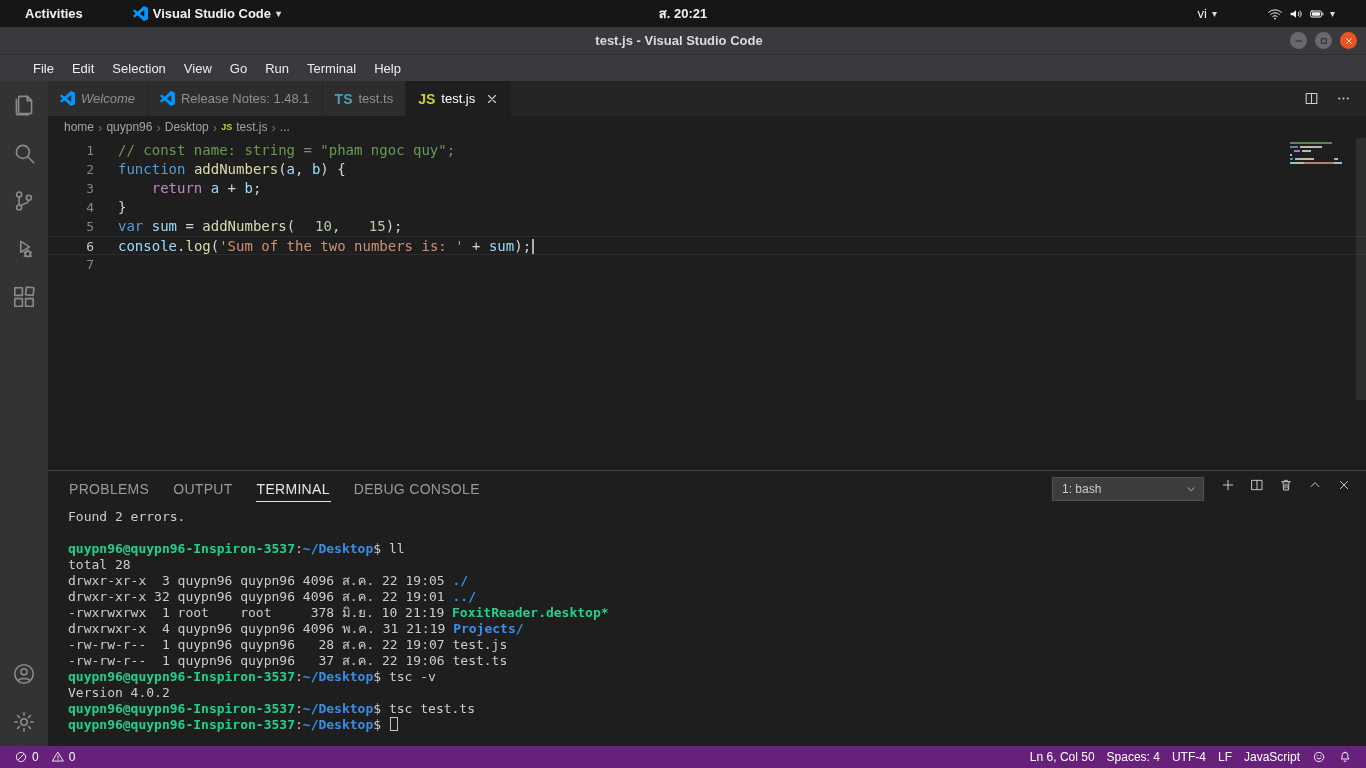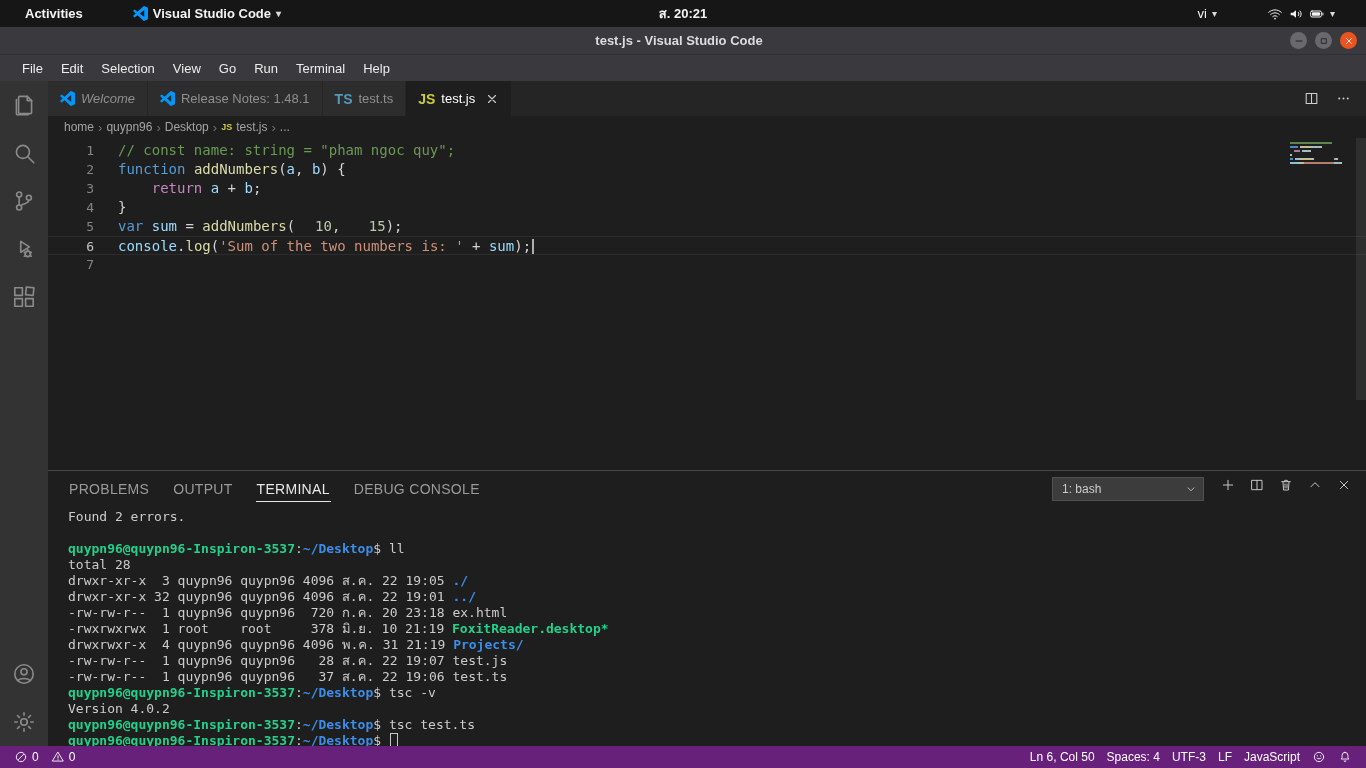--- a/index.html
+++ b/index.html
@@ -21,21 +21,21 @@
 
   
   .title-bar{height:28px;background:#3a3a3e;display:flex;align-items:center;position:relative;border-bottom:1px solid #2f2f33;}
   .window-title{position:absolute;left:0;right:8px;text-align:center;font-size:13px;font-weight:bold;color:#dcdcdc;}
   .window-controls{margin-left:auto;display:flex;gap:8px;padding-right:9px;z-index:2;}
   .wbtn{width:17px;height:17px;border-radius:50%;background:#68686d;display:flex;align-items:center;justify-content:center;color:#1d1d22;}
   .wbtn svg{width:10px;height:10px;}
   .wbtn.close{background:#E95420;color:#fff;}
 
   
-  .menu-bar{height:26px;background:#3a3a3e;display:flex;align-items:center;padding-left:13px;font-size:13px;color:#ececec;}
+  .menu-bar{height:26px;background:#3a3a3e;display:flex;align-items:center;padding-left:24px;font-size:13px;color:#ececec;}
   .menu-item{padding:3px 9px;border-radius:4px;}
 
   
   .main-row{display:flex;height:665px;}
   .activity-bar{width:48px;background:#333333;display:flex;flex-direction:column;align-items:center;flex:none;}
   .ab-item{width:48px;height:48px;display:flex;align-items:center;justify-content:center;color:#8a8a8a;}
   .ab-item svg{width:26px;height:26px;}
   .activity-bottom{margin-top:auto;}
 
   .editor-col{flex:1;min-width:0;display:flex;flex-direction:column;background:#1e1e1e;}
@@ -440,21 +440,20 @@
             </div>
         </div>
       </div>
       <div class="terminal">
           <div class="t-line"><span class="t-p">Found 2 errors.</span></div>
           <div class="t-line">&nbsp;</div>
           <div class="t-line"><span class="t-g">quypn96@quypn96-Inspiron-3537</span><span class="t-p">:</span><span class="t-b">~/Desktop</span><span class="t-p">$ </span><span class="t-p">ll</span></div>
           <div class="t-line"><span class="t-p">total 28</span></div>
           <div class="t-line"><span class="t-p">drwxr-xr-x  3 quypn96 quypn96 4096 ส.ค. 22 19:05 </span><span class="t-b">./</span></div>
           <div class="t-line"><span class="t-p">drwxr-xr-x 32 quypn96 quypn96 4096 ส.ค. 22 19:01 </span><span class="t-b">../</span></div>
-          <div class="t-line"><span class="t-p">-rw-rw-r--  1 quypn96 quypn96  720 ก.ค. 20 23:18 ex.html</span></div>
           <div class="t-line"><span class="t-p">-rwxrwxrwx  1 root    root     378 มิ.ย. 10 21:19 </span><span class="t-g">FoxitReader.desktop*</span></div>
           <div class="t-line"><span class="t-p">drwxrwxr-x  4 quypn96 quypn96 4096 พ.ค. 31 21:19 </span><span class="t-b">Projects/</span></div>
           <div class="t-line"><span class="t-p">-rw-rw-r--  1 quypn96 quypn96   28 ส.ค. 22 19:07 test.js</span></div>
           <div class="t-line"><span class="t-p">-rw-rw-r--  1 quypn96 quypn96   37 ส.ค. 22 19:06 test.ts</span></div>
           <div class="t-line"><span class="t-g">quypn96@quypn96-Inspiron-3537</span><span class="t-p">:</span><span class="t-b">~/Desktop</span><span class="t-p">$ </span><span class="t-p">tsc -v</span></div>
           <div class="t-line"><span class="t-p">Version 4.0.2</span></div>
           <div class="t-line"><span class="t-g">quypn96@quypn96-Inspiron-3537</span><span class="t-p">:</span><span class="t-b">~/Desktop</span><span class="t-p">$ </span><span class="t-p">tsc test.ts</span></div>
           <div class="t-line"><span class="t-g">quypn96@quypn96-Inspiron-3537</span><span class="t-p">:</span><span class="t-b">~/Desktop</span><span class="t-p">$ </span><span class="t-cursor"></span></div>
         </div>
     </div>
@@ -483,21 +482,21 @@
       </div>
     </div>
   <div class="sb-group">
       <div class="sb-item">
         <span>Ln 6, Col 50</span>
       </div>
       <div class="sb-item">
         <span>Spaces: 4</span>
       </div>
       <div class="sb-item">
-        <span>UTF-3</span>
+        <span>UTF-4</span>
       </div>
       <div class="sb-item">
         <span>LF</span>
       </div>
       <div class="sb-item">
         <span>JavaScript</span>
       </div>
       <div class="sb-item">
         <span class="icon">
           <svg viewBox="0 0 24 24" fill="none" stroke="currentColor" stroke-width="1.5" stroke-linecap="round" stroke-linejoin="round">

